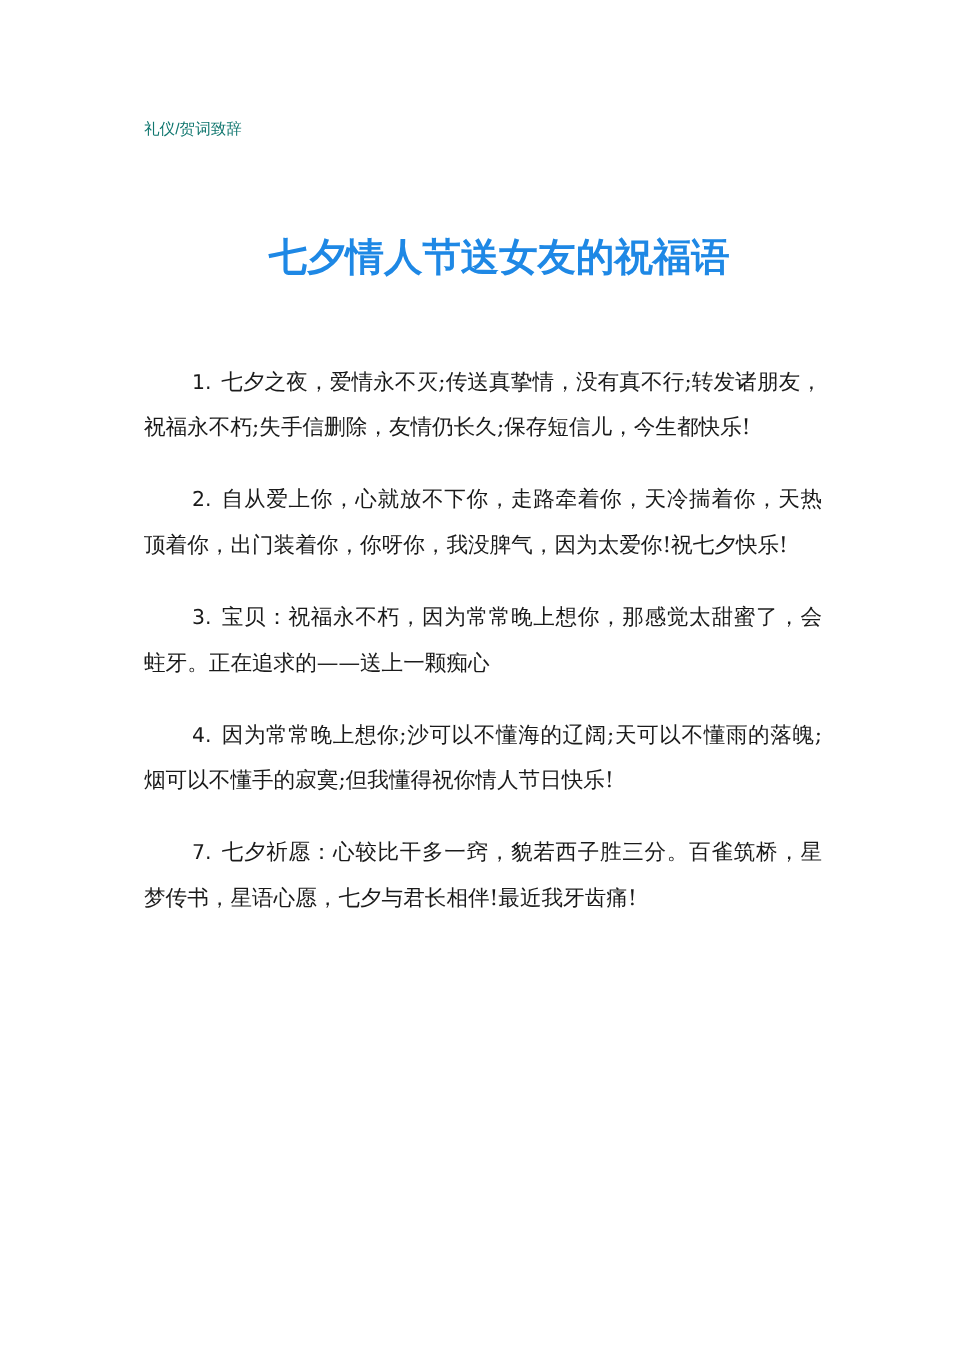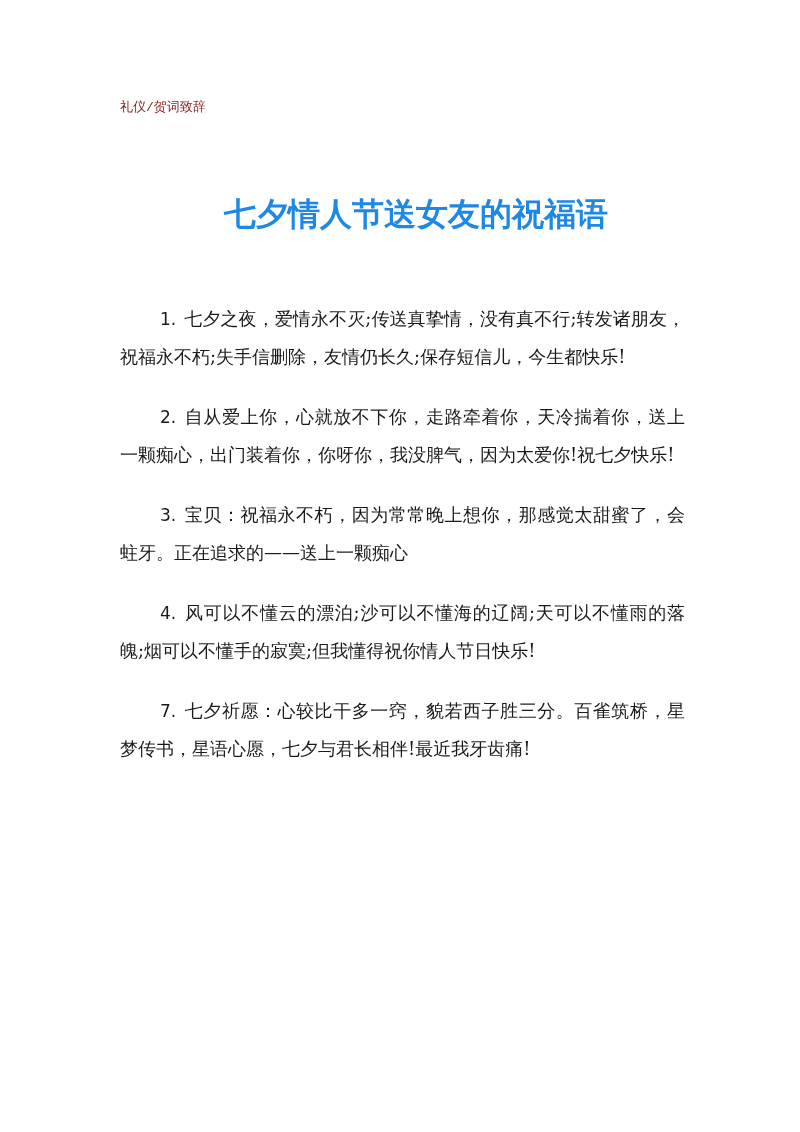--- a/index.html
+++ b/index.html
@@ -12,23 +12,23 @@
       height: 1132px;
       position: relative;
       overflow: hidden;
       font-family: "DejaVu Serif", "Liberation Serif", serif;
       color: #1a1a1a;
     }
     .category {
       position: absolute;
       left: 120px;
       top: 99px;
-      font-family: Liberation Mono, monospace;
+      font-family: Liberation Sans, sans-serif;
       font-size: 13px;
-      color: #7f1d1d;
+      color: #0f766e;
       line-height: 18px;
     }
     .title {
       position: absolute;
       left: 16px;
       top: 192px;
       width: 800px;
       text-align: center;
       font-family: "DejaVu Sans", "Liberation Sans", sans-serif;
       font-weight: bold;
@@ -59,17 +59,17 @@
   </style>
 </head>
 <body>
 
 <div class="category">礼仪/贺词致辞</div>
 
 <h1 class="title" style="margin:0;">七夕情人节送女友的祝福语</h1>
 
 <div class="content">
   <p class="item"><span class="num">1.</span><span>七夕之夜，爱情永不灭;传送真挚情，没有真不行;转发诸朋友，祝福永不朽;失手信删除，友情仍长久;保存短信儿，今生都快乐!</span></p>
-  <p class="item"><span class="num">2.</span><span>自从爱上你，心就放不下你，走路牵着你，天冷揣着你，送上一颗痴心，出门装着你，你呀你，我没脾气，因为太爱你!祝七夕快乐!</span></p>
+  <p class="item"><span class="num">2.</span><span>自从爱上你，心就放不下你，走路牵着你，天冷揣着你，天热顶着你，出门装着你，你呀你，我没脾气，因为太爱你!祝七夕快乐!</span></p>
   <p class="item"><span class="num">3.</span><span>宝贝：祝福永不朽，因为常常晚上想你，那感觉太甜蜜了，会蛀牙。正在追求的——送上一颗痴心</span></p>
-  <p class="item"><span class="num">4.</span><span>风可以不懂云的漂泊;沙可以不懂海的辽阔;天可以不懂雨的落魄;烟可以不懂手的寂寞;但我懂得祝你情人节日快乐!</span></p>
+  <p class="item"><span class="num">4.</span><span>因为常常晚上想你;沙可以不懂海的辽阔;天可以不懂雨的落魄;烟可以不懂手的寂寞;但我懂得祝你情人节日快乐!</span></p>
   <p class="item"><span class="num">7.</span><span>七夕祈愿：心较比干多一窍，貌若西子胜三分。百雀筑桥，星梦传书，星语心愿，七夕与君长相伴!最近我牙齿痛!</span></p>
 </div>
 
 </body></html>

